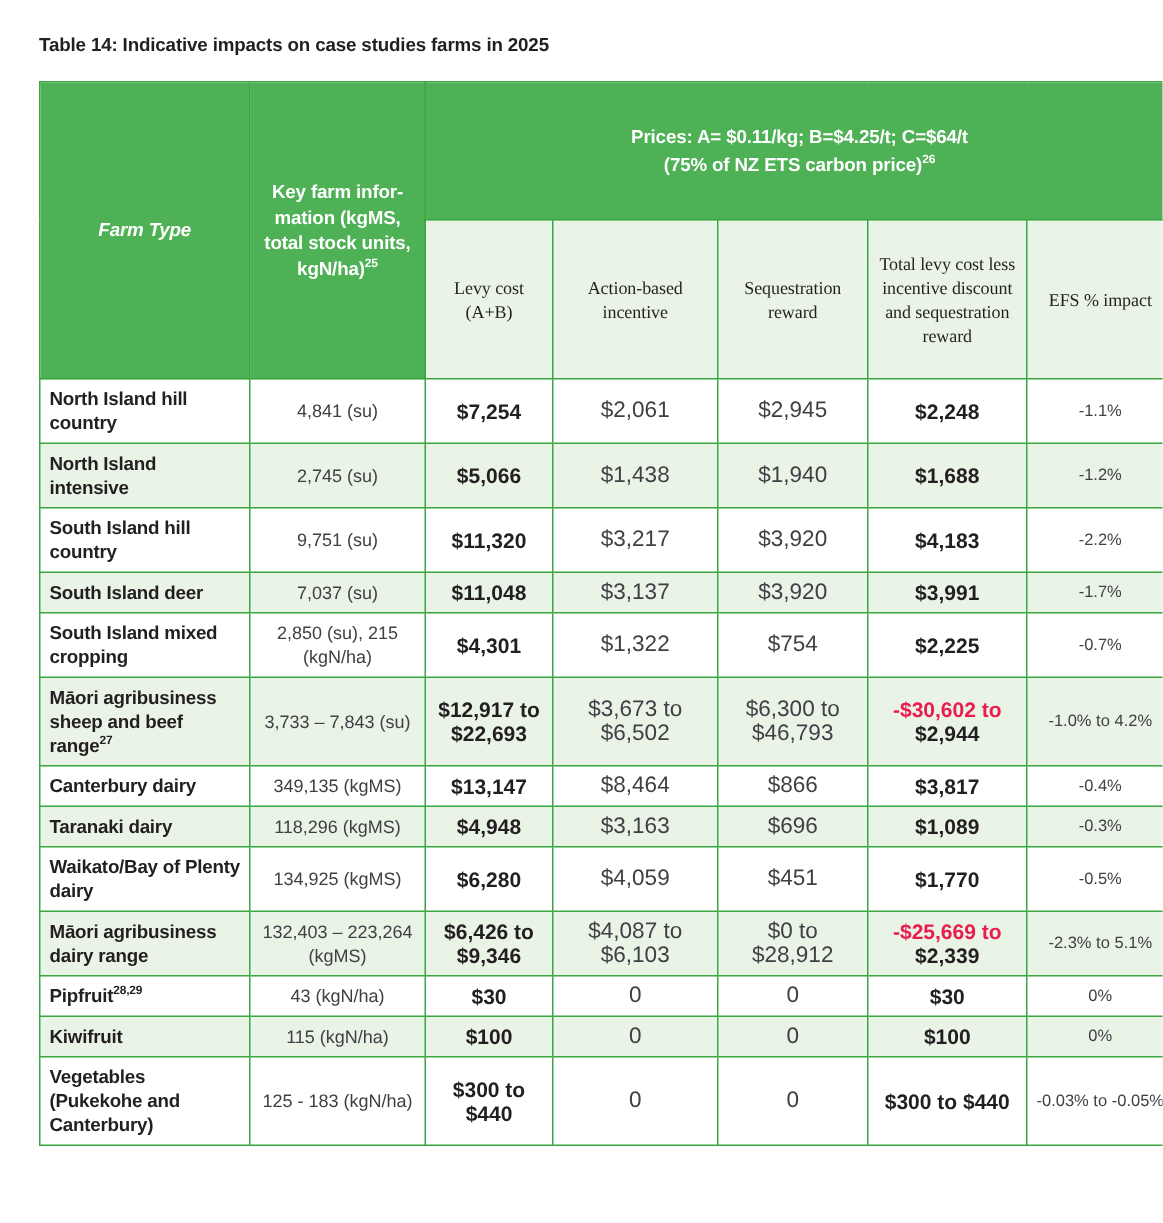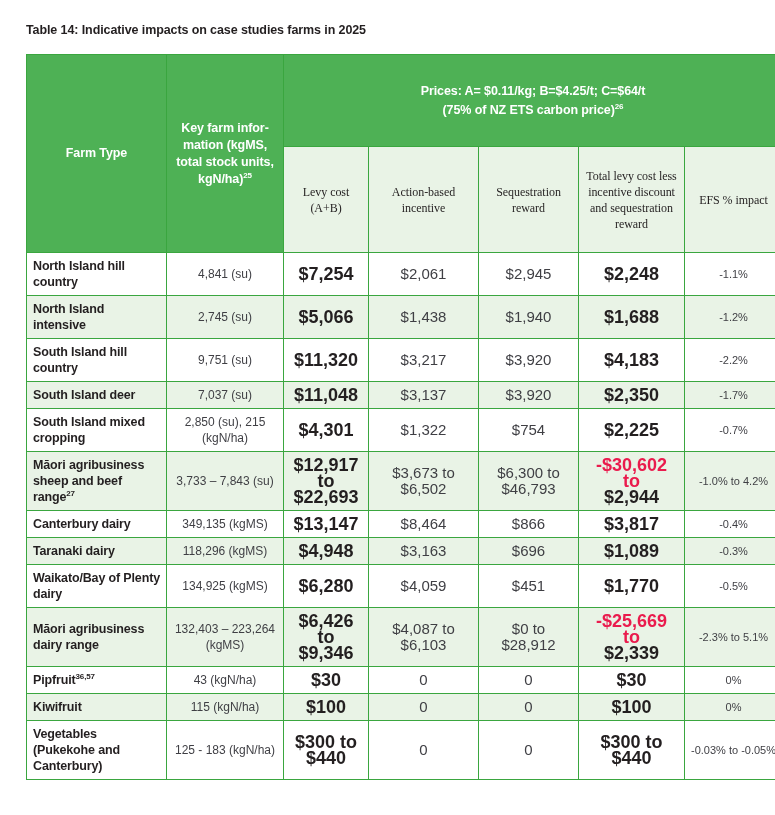--- a/index.html
+++ b/index.html
@@ -61,20 +61,21 @@
     background: #4eb155;
     color: #ffffff;
     font-size: 12.5px;
     font-weight: bold;
     text-align: center;
     line-height: 17px;
     letter-spacing: -0.1px;
   }
   th.head-farmtype {
     height: 182px;
+    font-style: italic;
   }
   th.head-keyfarm {
     height: 182px;
   }
   th.head-prices {
     height: 92px;
     font-size: 12.5px;
     line-height: 19px;
   }
   th.head-sub {
@@ -114,21 +115,21 @@
   }
   td.num {
     font-size: 15px;
     text-align: center;
     line-height: 16px;
     color: #3f3f44;
   }
   td.num.bold {
     font-weight: bold;
     color: #231f20;
-    font-size: 18px;
+    font-size: 14px;
   }
   td.efs {
     font-size: 11px;
     text-align: center;
     line-height: 16px;
     color: #3f3f44;
   }
 
   tr.alt td { background: #e9f3e6; }
   tr.plain td { background: #ffffff; }
@@ -201,21 +202,21 @@
           <td class="num"><span>$3,920</span></td>
           <td class="num bold"><span class="dark">$4,183</span></td>
           <td class="efs"><span>-2.2%</span></td>
         </tr>
         <tr class="alt">
           <td class="farm"><span>South Island deer</span></td>
           <td class="keyinfo"><span>7,037 (su)</span></td>
           <td class="num bold"><span>$11,048</span></td>
           <td class="num"><span>$3,137</span></td>
           <td class="num"><span>$3,920</span></td>
-          <td class="num bold"><span class="dark">$2,350</span></td>
+          <td class="num bold"><span class="dark">$3,991</span></td>
           <td class="efs"><span>-1.7%</span></td>
         </tr>
         <tr class="plain">
           <td class="farm"><span>South Island mixed cropping</span></td>
           <td class="keyinfo"><span>2,850 (su), 215 (kgN/ha)</span></td>
           <td class="num bold"><span>$4,301</span></td>
           <td class="num"><span>$1,322</span></td>
           <td class="num"><span>$754</span></td>
           <td class="num bold"><span class="dark">$2,225</span></td>
           <td class="efs"><span>-0.7%</span></td>
@@ -259,21 +260,21 @@
         <tr class="alt">
           <td class="farm"><span>Māori agribusiness dairy range</span></td>
           <td class="keyinfo"><span>132,403 – 223,264 (kgMS)</span></td>
           <td class="num bold"><span>$6,426 to $9,346</span></td>
           <td class="num"><span>$4,087 to $6,103</span></td>
           <td class="num"><span>$0 to $28,912</span></td>
           <td class="num bold"><span class="red">-$25,669 to</span><br><span class="dark">$2,339</span></td>
           <td class="efs"><span>-2.3% to 5.1%</span></td>
         </tr>
         <tr class="plain">
-          <td class="farm"><span>Pipfruit</span><sup>36,57</sup></td>
+          <td class="farm"><span>Pipfruit</span><sup>28,29</sup></td>
           <td class="keyinfo"><span>43 (kgN/ha)</span></td>
           <td class="num bold"><span>$30</span></td>
           <td class="num"><span>0</span></td>
           <td class="num"><span>0</span></td>
           <td class="num bold"><span class="dark">$30</span></td>
           <td class="efs"><span>0%</span></td>
         </tr>
         <tr class="alt">
           <td class="farm"><span>Kiwifruit</span></td>
           <td class="keyinfo"><span>115 (kgN/ha)</span></td>

